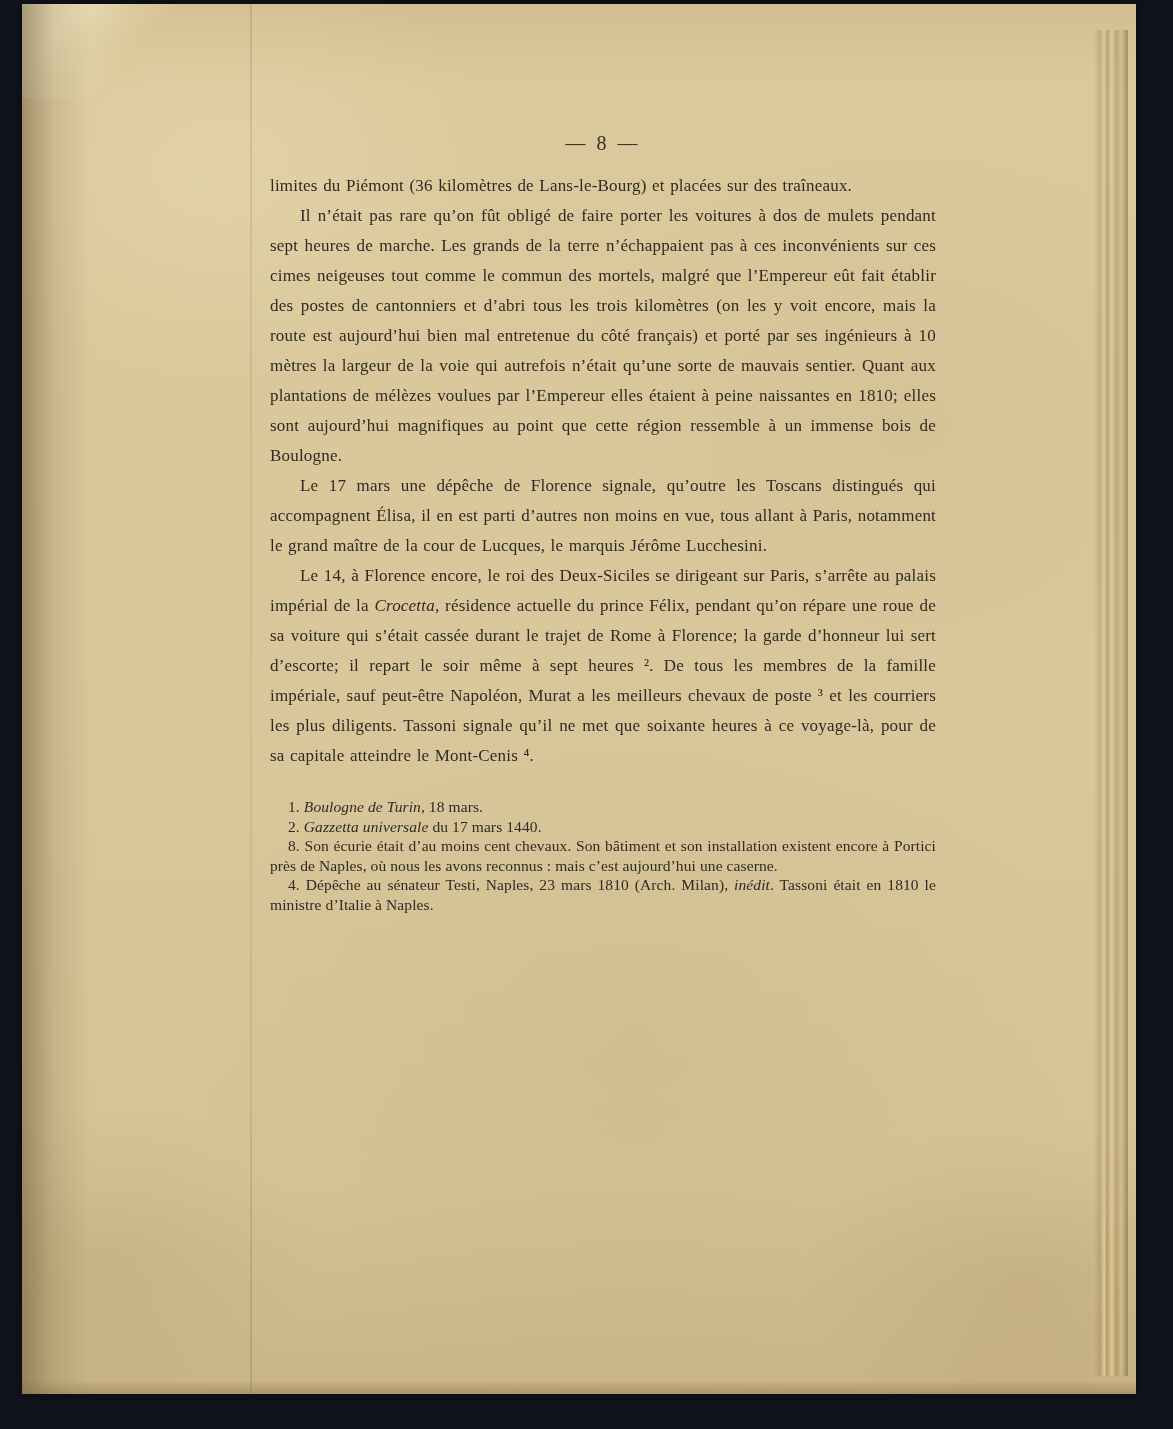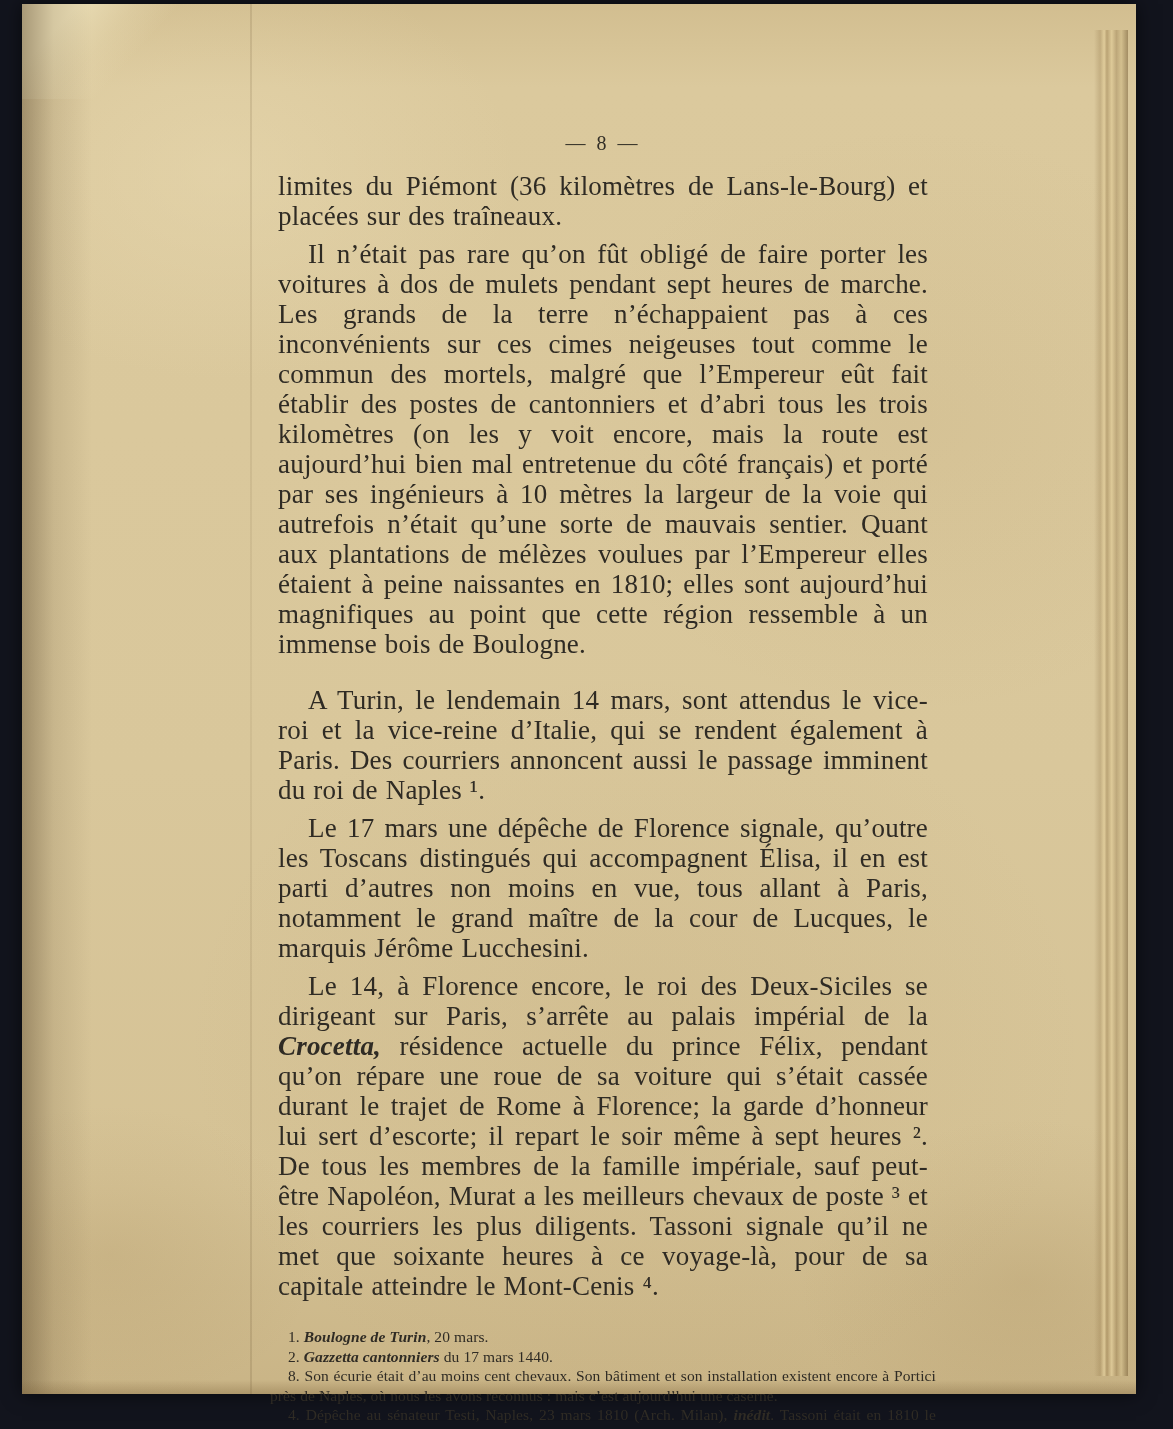--- a/index.html
+++ b/index.html
@@ -90,31 +90,31 @@
     color: #2f2b24;
   }
   .page-number {
     text-align: center;
     font-size: 20px;
     letter-spacing: 3px;
     margin-bottom: 16px;
     color: #332f27;
   }
   .body-text p {
-    margin: 8px;
-    font-size: 27px;
+    margin: 0;
+    font-size: 17px;
     line-height: 30px;
     text-align: justify;
     text-indent: 30px;
     letter-spacing: 0.2px;
     word-spacing: 1px;
   }
   .body-text p.noindent { text-indent: 0; }
   .body-text p.gap-before { margin-top: 26px; }
-  .italic { font-style: italic; font-weight: bold; }
+  .italic { font-style: italic; }
 
   .footnotes {
     margin-top: 26px;
   }
   .footnotes p {
     margin: 0;
     font-size: 15.5px;
     line-height: 19.5px;
     text-align: justify;
     text-indent: 18px;
@@ -131,25 +131,24 @@
   <div class="crease-line"></div>
   <div class="fore-edge"></div>
   <div class="bottom-edge"></div>
 
   <div class="content">
     <div class="page-number">— 8 —</div>
 
     <div class="body-text">
       <p class="noindent"><span>limites du Piémont (36 kilomètres de Lans-le-Bourg) et placées sur des traîneaux.</span></p>
       <p><span>Il n’était pas rare qu’on fût obligé de faire porter les voitures à dos de mulets pendant sept heures de marche. Les grands de la terre n’échappaient pas à ces inconvénients sur ces cimes neigeuses tout comme le commun des mortels, malgré que l’Empereur eût fait établir des postes de cantonniers et d’abri tous les trois kilomètres (on les y voit encore, mais la route est aujourd’hui bien mal entretenue du côté français) et porté par ses ingénieurs à 10 mètres la largeur de la voie qui autrefois n’était qu’une sorte de mauvais sentier. Quant aux plantations de mélèzes voulues par l’Empereur elles étaient à peine naissantes en 1810; elles sont aujourd’hui magnifiques au point que cette région ressemble à un immense bois de Boulogne.</span></p>
-      <p class="gap-before"><span>A Turin, le lendemain 14 mars, sont attendus le vice-roi et la vice-reine d’Italie, qui se rendent également à Paris. Des courriers annoncent aussi le passage imminent du roi de Naples ¹.</span></p>
       <p><span>Le 17 mars une dépêche de Florence signale, qu’outre les Toscans distingués qui accompagnent Élisa, il en est parti d’autres non moins en vue, tous allant à Paris, notamment le grand maître de la cour de Lucques, le marquis Jérôme Lucchesini.</span></p>
       <p><span>Le 14, à Florence encore, le roi des Deux-Siciles se dirigeant sur Paris, s’arrête au palais impérial de la </span><span class="italic">Crocetta,</span><span> résidence actuelle du prince Félix, pendant qu’on répare une roue de sa voiture qui s’était cassée durant le trajet de Rome à Florence; la garde d’honneur lui sert d’escorte; il repart le soir même à sept heures ². De tous les membres de la famille impériale, sauf peut-être Napoléon, Murat a les meilleurs chevaux de poste ³ et les courriers les plus diligents. Tassoni signale qu’il ne met que soixante heures à ce voyage-là, pour de sa capitale atteindre le Mont-Cenis ⁴.</span></p>
     </div>
 
     <div class="footnotes">
-      <p><span>1. </span><span class="italic">Boulogne de Turin</span><span>, 20 mars.</span></p>
-      <p><span>2. </span><span class="italic">Gazzetta cantonniers</span><span> du 17 mars 1440.</span></p>
+      <p><span>1. </span><span class="italic">Boulogne de Turin</span><span>, 18 mars.</span></p>
+      <p><span>2. </span><span class="italic">Gazzetta universale</span><span> du 17 mars 1440.</span></p>
       <p><span>8. Son écurie était d’au moins cent chevaux. Son bâtiment et son installation existent encore à Portici près de Naples, où nous les avons reconnus : mais c’est aujourd’hui une caserne.</span></p>
       <p><span>4. Dépêche au sénateur Testi, Naples, 23 mars 1810 (Arch. Milan), </span><span class="italic">inédit</span><span>. Tassoni était en 1810 le ministre d’Italie à Naples.</span></p>
     </div>
   </div>
 </div>
 
 </body></html>

